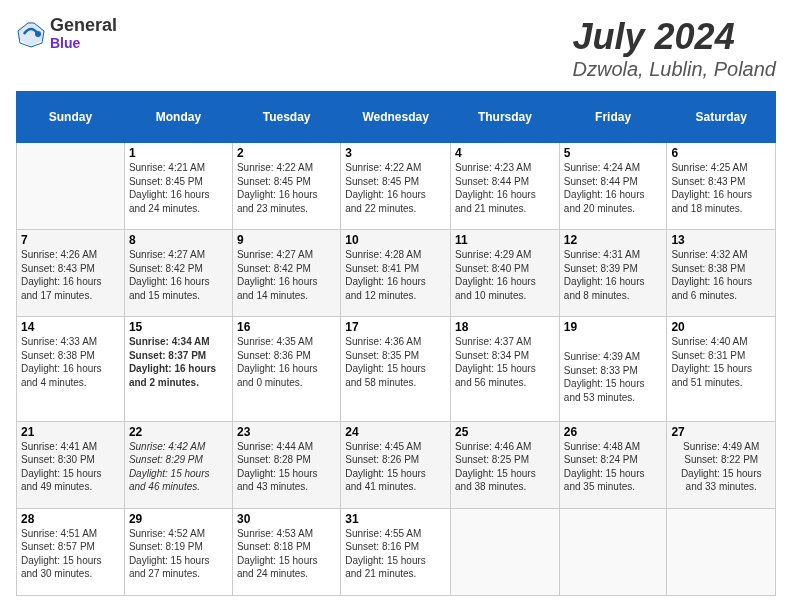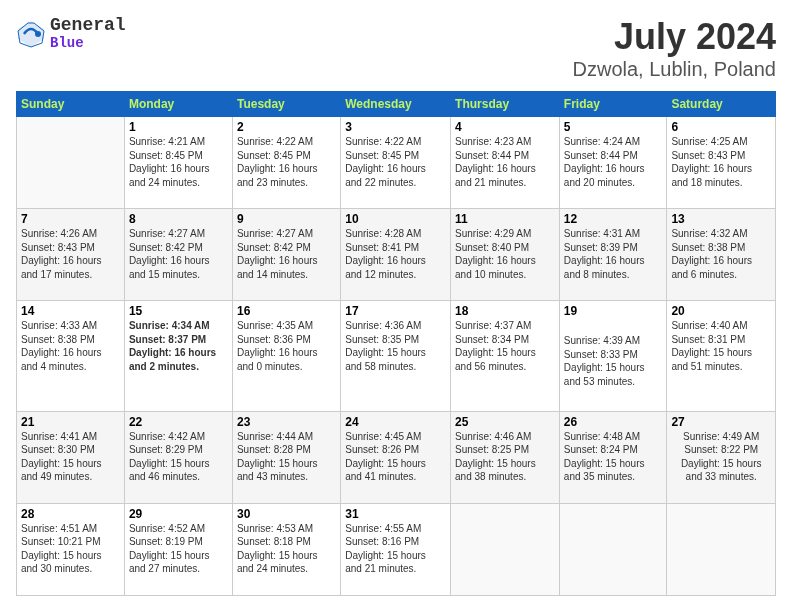--- a/index.html
+++ b/index.html
@@ -24,60 +24,59 @@
       margin-bottom: 10px;
     }
     .logo {
       display: flex;
       align-items: center;
     }
     .logo-text {
       display: flex;
       flex-direction: column;
       line-height: 1.1;
-      font-family: Liberation Mono, monospace;
     }
     .logo-general {
       font-size: 18px;
       font-weight: bold;
       color: #333;
     }
     .logo-blue {
       font-size: 14px;
       font-weight: bold;
       color: #6d28d9;
     }
     .logo-icon {
       width: 30px;
       height: 30px;
       margin-right: 4px;
     }
     .title-block {
-      text-align: right;
+      font-style: italic;
     }
     .month-title {
       font-size: 36px;
       font-weight: bold;
       color: #333;
     }
     .location {
       font-size: 20px;
       color: #555;
     }
     .calendar {
       flex: 1;
       border-collapse: collapse;
       width: 100%;
       font-size: 10.5px;
     }
     .calendar th {
       background-color: #1565c0;
-      color: #bef264;
-      padding: 5px 4px;
-      text-align: left;
+      color: #ffffff;
+      padding: 18px 4px;
+      text-align: center;
       font-size: 12px;
       border: 1px solid #1565c0;
     }
     .calendar td {
       border: 1px solid #ccc;
       vertical-align: top;
       padding: 3px 4px;
       width: 113px;
     }
     .day-number {
@@ -283,21 +282,21 @@
         <tr class="row-alt">
           <td>
             <div class="day-number">21</div>
             <div class="day-info" style="white-space: pre-line;">Sunrise: 4:41 AM
 Sunset: 8:30 PM
 Daylight: 15 hours
 and 49 minutes.</div>
           </td>
           <td>
             <div class="day-number">22</div>
-            <div class="day-info" style="white-space: pre-line;">Sunrise: 4:42 AM
+            <div class="day-info" style="white-space: pre-line; font-style: italic;">Sunrise: 4:42 AM
 Sunset: 8:29 PM
 Daylight: 15 hours
 and 46 minutes.</div>
           </td>
           <td>
             <div class="day-number">23</div>
             <div class="day-info" style="white-space: pre-line;">Sunrise: 4:44 AM
 Sunset: 8:28 PM
 Daylight: 15 hours
 and 43 minutes.</div>
@@ -328,21 +327,21 @@
             <div class="day-info" style="white-space: pre-line; text-align: center;">Sunrise: 4:49 AM
 Sunset: 8:22 PM
 Daylight: 15 hours
 and 33 minutes.</div>
           </td>
         </tr>
         <tr>
           <td>
             <div class="day-number">28</div>
             <div class="day-info" style="white-space: pre-line;">Sunrise: 4:51 AM
-Sunset: 10:21 PM
+Sunset: 8:57 PM
 Daylight: 15 hours
 and 30 minutes.</div>
           </td>
           <td>
             <div class="day-number">29</div>
             <div class="day-info" style="white-space: pre-line;">Sunrise: 4:52 AM
 Sunset: 8:19 PM
 Daylight: 15 hours
 and 27 minutes.</div>
           </td>

